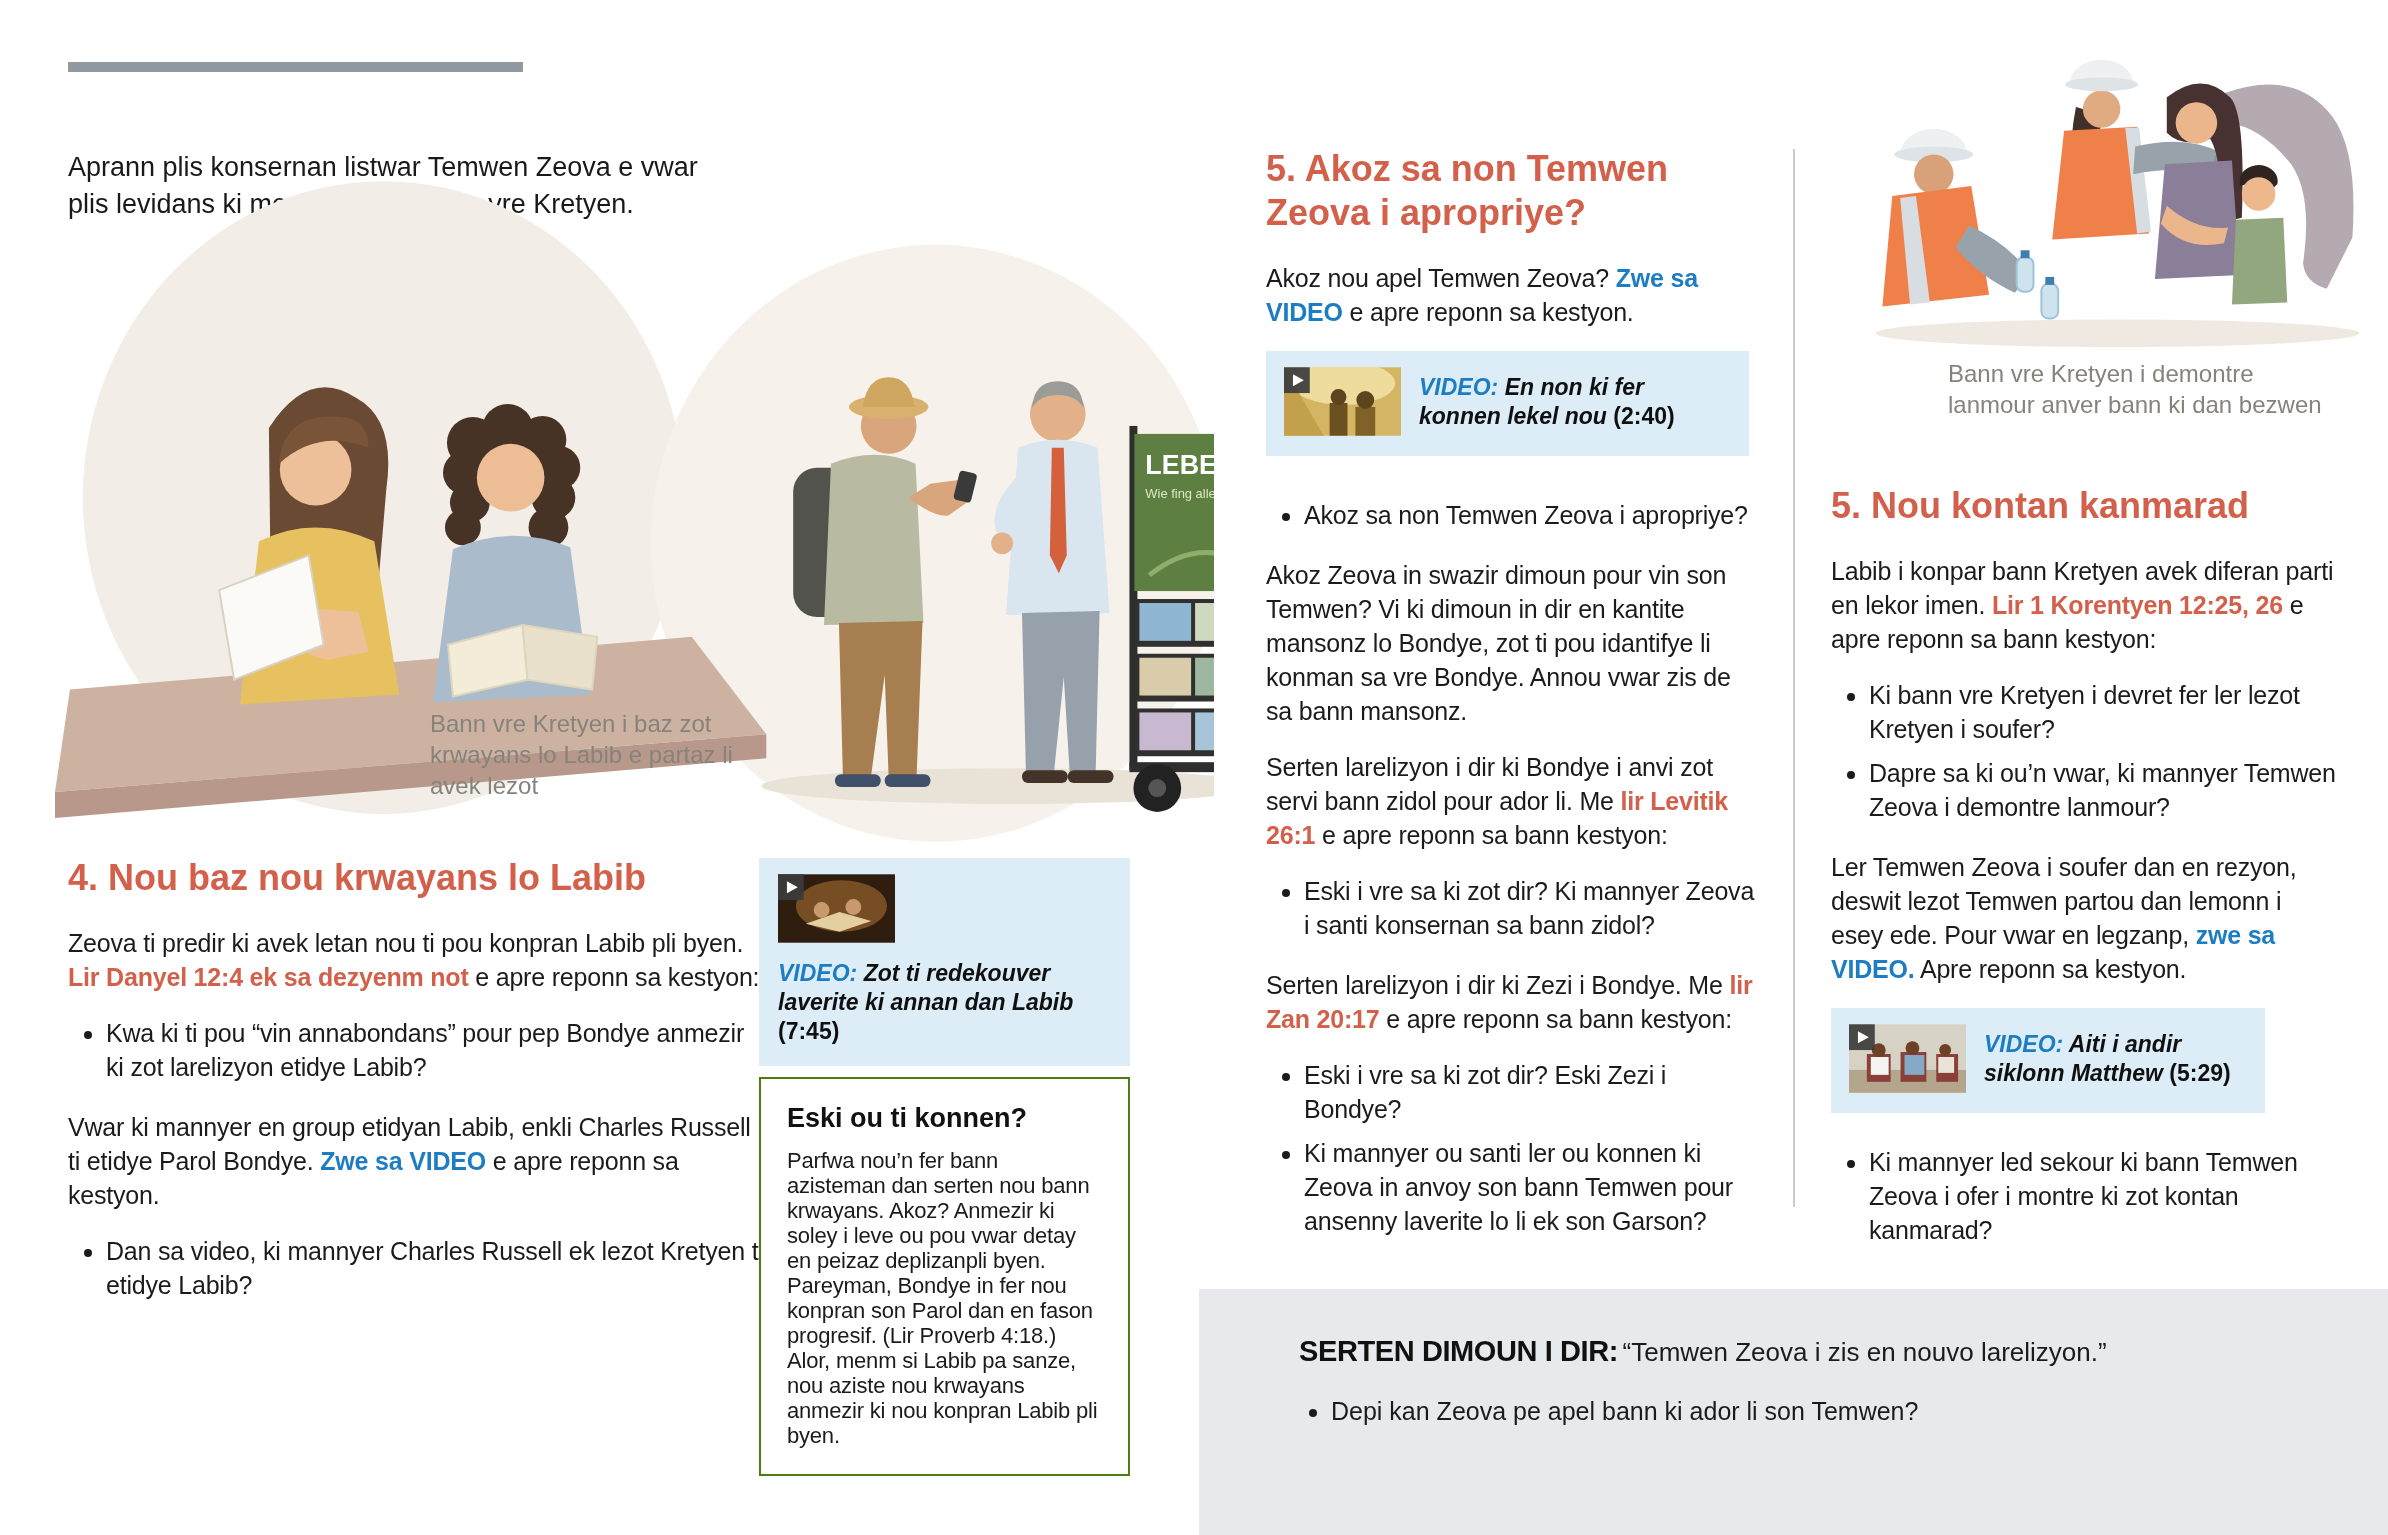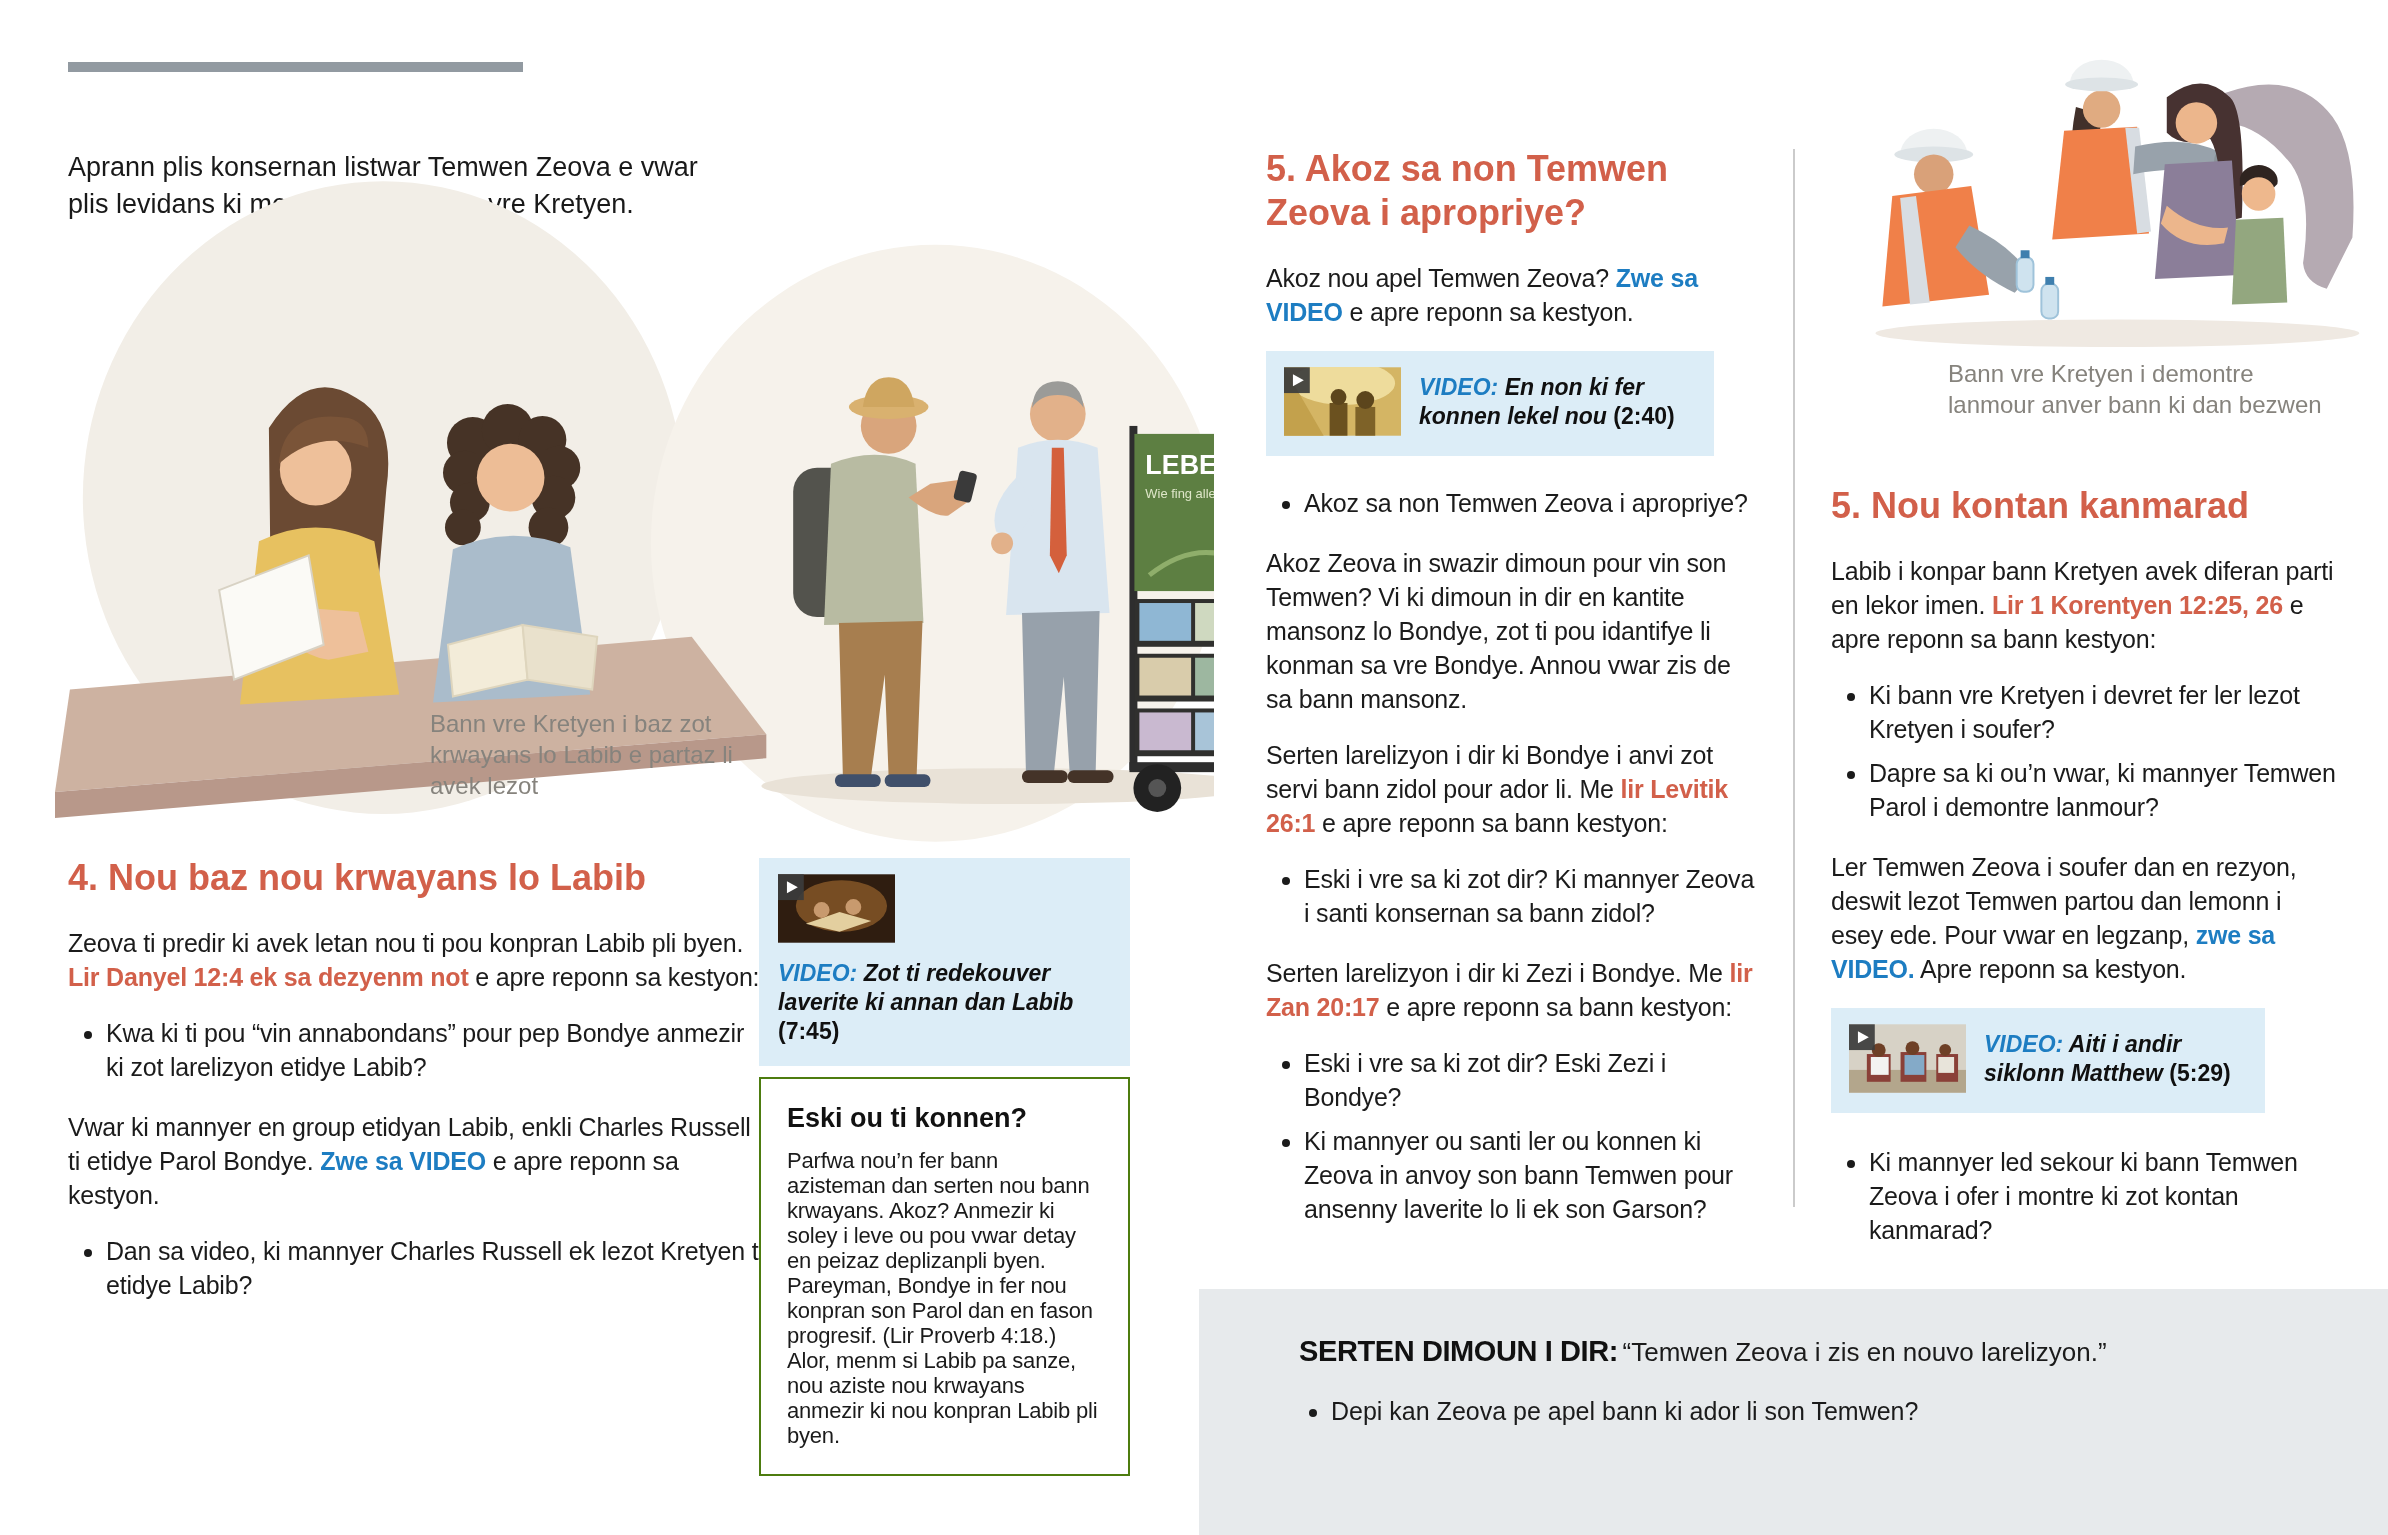--- a/index.html
+++ b/index.html
@@ -20,21 +20,21 @@
   .w430{width:428px;}
   p.body{font-size:25px;line-height:34px;margin:0 0 22px 0;letter-spacing:-0.2px;}
   ul.bullets{margin:4px 0 26px 0;padding-left:38px;list-style:disc;}
   ul.bullets li{font-size:25px;line-height:34px;margin-bottom:10px;letter-spacing:-0.2px;}
   .run-red{color:#d2604a;font-weight:700;}
   .run-blue{color:#1d7dc2;font-weight:700;}
   
   .vb{background:#dcedf7;box-sizing:border-box;}
   .vb1{left:759px;top:858px;width:371px;padding:16px 19px 20px 19px;}
   .vb-h{display:flex;gap:18px;align-items:flex-start;padding:16px 18px 20px 18px;}
-  .vb2{width:448px;margin:8px 0 30px 0;}
+  .vb2{width:483px;margin:8px 0 42px 0;}
   .vb3{width:434px;margin:4px 0 32px 0;}
   .vb-thumb{position:relative;width:117px;height:69px;flex:0 0 auto;display:block;}
   .vb1 .vb-thumb{margin-bottom:16px;}
   .vb-cap{font-size:23px;line-height:29px;font-weight:700;font-style:italic;color:#101010;}
   .vb-label{color:#1d7dc2;font-weight:700;font-style:italic;}
   .vb-dur{font-style:normal;font-weight:700;}
   .vb-h .vb-cap{padding-top:6px;}
   
   .know{left:759px;top:1077px;width:371px;box-sizing:border-box;background:#ffffff;
         border:2px solid #4d7c0f;padding:24px 26px 26px 26px;min-height:344px;}
@@ -250,21 +250,21 @@
       <polygon points="400,186 448,184 452,270 396,272" fill="#93a77f"></polygon>
     </g>
   </svg>
   <div class="abs cap cap-right">Bann vre Kretyen i demontre lanmour anver bann ki dan bezwen</div>
 
   <div class="col" style="left:1831px;top:484px;width:505px;">
     <h2 class="sec">5. Nou kontan kanmarad</h2>
     <p class="body"><span>Labib i konpar bann Kretyen avek diferan parti en lekor imen. </span><span class="run-red">Lir 1 Korentyen 12:25, 26</span><span> e apre reponn sa bann kestyon:</span></p>
     <ul class="bullets">
         <li>Ki bann vre Kretyen i devret fer ler lezot Kretyen i soufer?</li>
-        <li>Dapre sa ki ou’n vwar, ki mannyer Temwen Parol i demontre lanmour?</li>
+        <li>Dapre sa ki ou’n vwar, ki mannyer Temwen Zeova i demontre lanmour?</li>
       </ul>
     <p class="body"><span>Ler Temwen Zeova i soufer dan en rezyon, deswit lezot Temwen partou dan lemonn i esey ede. Pour vwar en legzanp, </span><span class="run-blue">zwe sa VIDEO.</span><span> Apre reponn sa kestyon.</span></p>
     <div class="vb vb-h vb3">
       <span class="vb-thumb">
         <svg viewBox="0 0 118 69" width="117" height="69">
           <rect width="118" height="69" fill="#d7d2c6"></rect>
           <rect y="46" width="118" height="23" fill="#b3a68c"></rect>
           <rect x="18" y="30" width="24" height="28" fill="#8a4038"></rect>
             <rect x="52" y="28" width="26" height="30" fill="#8a4038"></rect>
             <rect x="88" y="30" width="22" height="28" fill="#8a4038"></rect>

